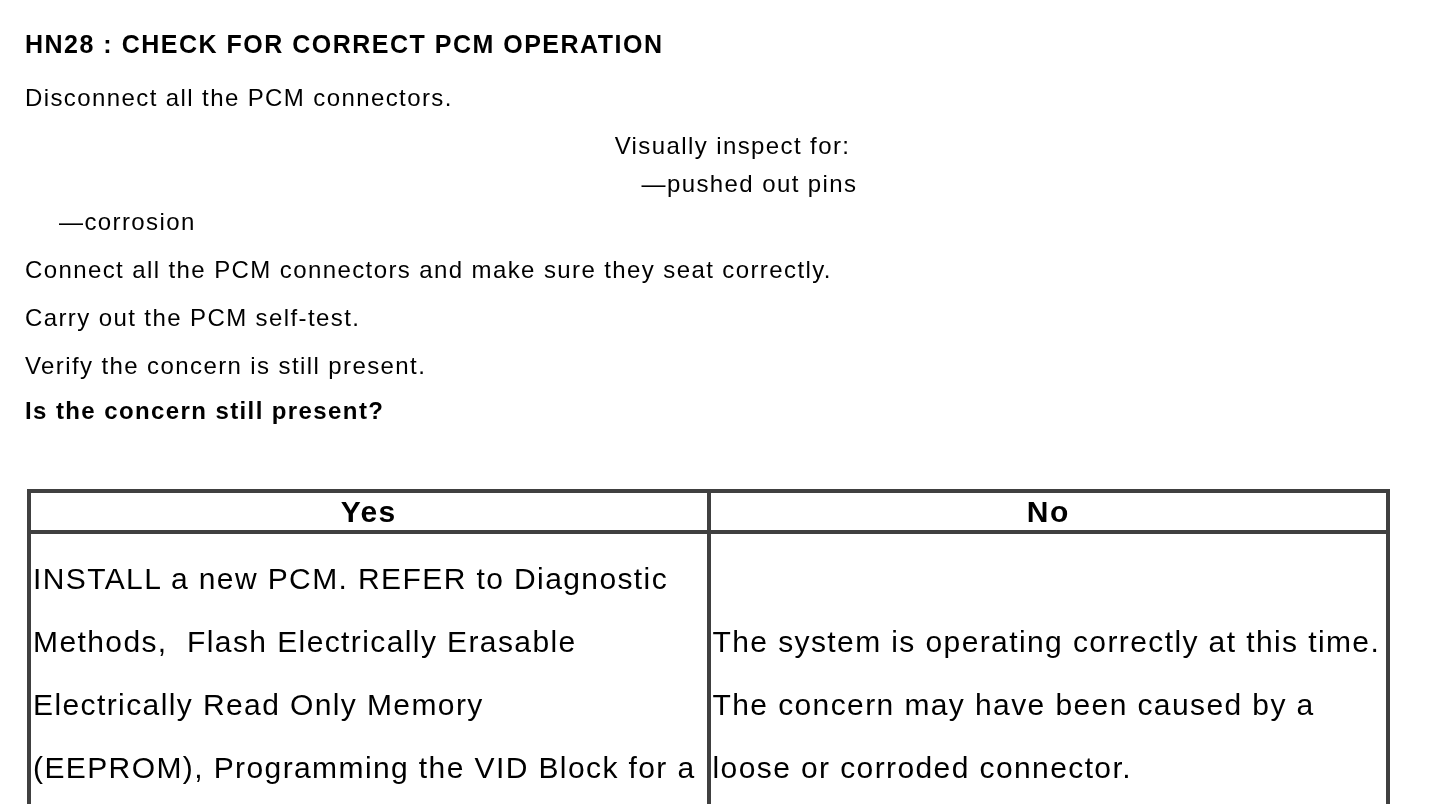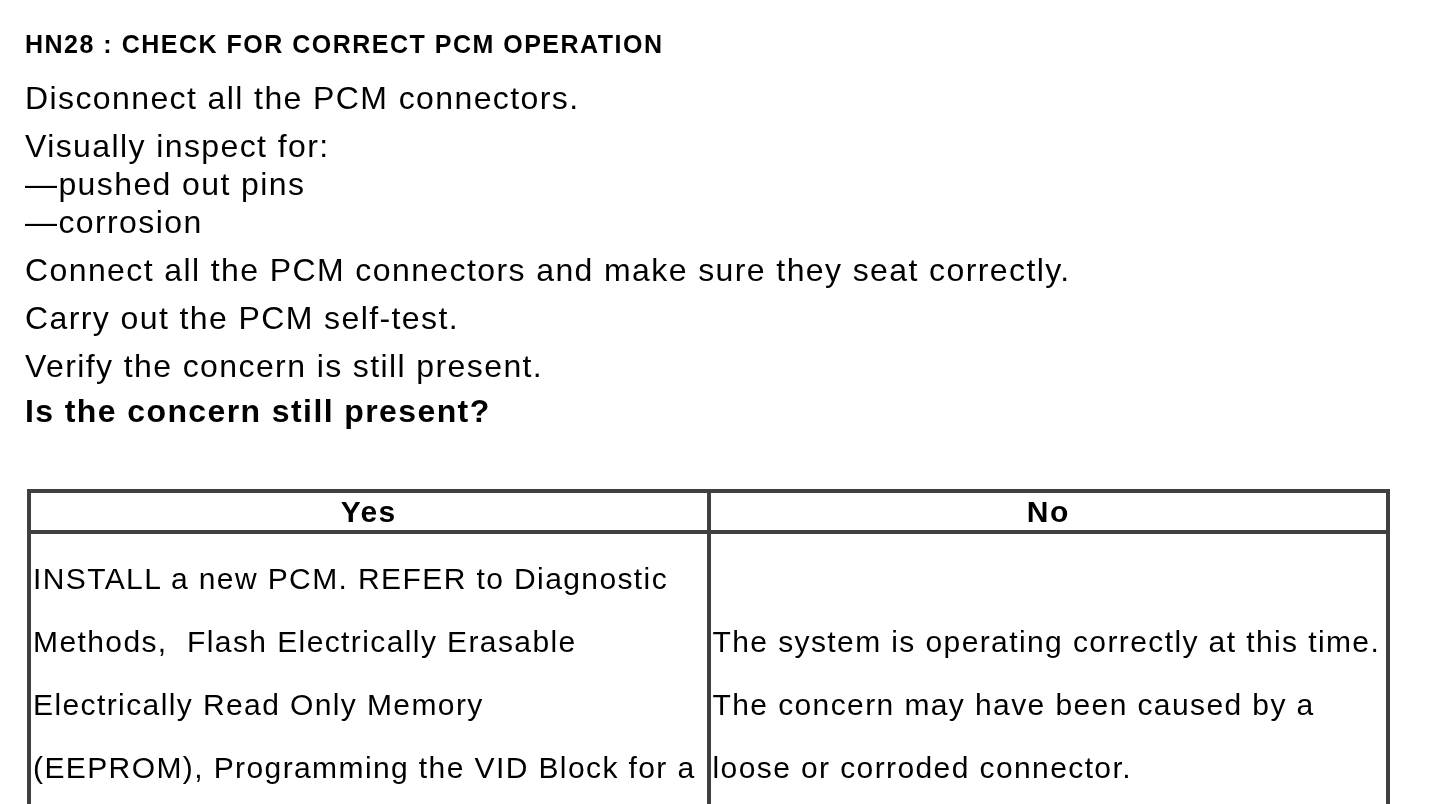--- a/index.html
+++ b/index.html
@@ -16,29 +16,29 @@
   .heading {
     font-size: 25px;
     font-weight: bold;
     letter-spacing: 1.5px;
     line-height: 28px;
     margin: 0 4px 21px 0;
     white-space: pre;
   }
 
   .body-line {
-    font-size: 32px;
+    font-size: 24px;
     letter-spacing: 1.4px;
     line-height: 38px;
     margin: 0 0 10px 0;
     white-space: pre;
   }
-  .tight { margin-bottom: 0; }
+  .tight { margin-bottom: 0; text-align: center; }
   .mb7 { margin-bottom: 7px; }
-  .indent { }
+  .indent { margin-left: 34px; }
   .question { font-weight: bold; margin-bottom: 3px; }
 
   .decision-table {
     border-collapse: collapse;
     table-layout: fixed;
     width: 1363px;
     margin: 59px 0 0 2px;
   }
   .decision-table th,
   .decision-table td {

